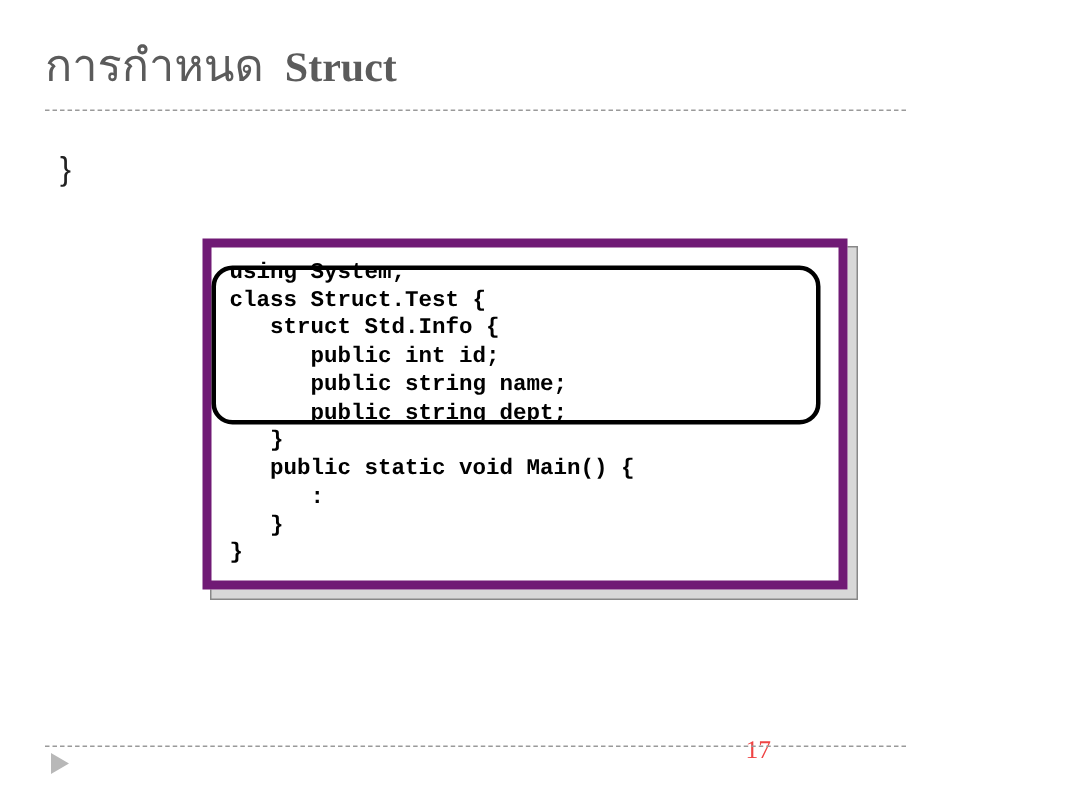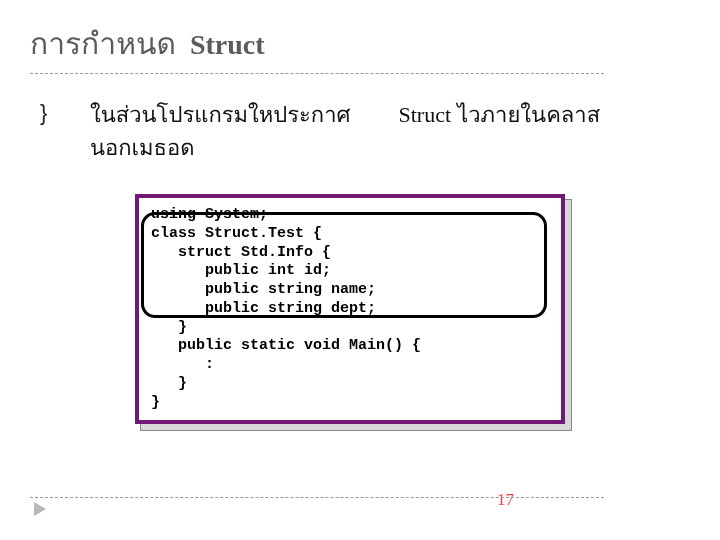--- a/index.html
+++ b/index.html
@@ -77,21 +77,21 @@
     top: 5px;
     left: 5px;
     width: 100%;
     height: 100%;
     background: #d8d8d8;
     border: 1px solid #888;
   }
   .code-box {
     position: relative;
     background: #fff;
-    border: 4px solid #701a75;
+    border: 6px solid #701a75;
     padding: 8px 12px 8px 12px;
     font-family: "Courier New", monospace;
     font-size: 15px;
     line-height: 1.25;
     white-space: pre;
     color: #000;
     font-weight: bold;
   }
   .highlight-box {
     position: absolute;
@@ -140,24 +140,20 @@
 
   <div class="title-row">
     <span class="title-th">การกำหนด</span>
     <span class="title-en">Struct</span>
   </div>
   <hr class="hr-dashed">
 
   <div class="body">
     <div class="bullet-row">
       <span class="bullet-icon">}</span>
-      <div class="bullet-text">
-        <span>ในส่วนโปรแกรมใหประกาศ</span><span class="mid"></span><span class="en">Struct</span> <span>ไวภายในคลาส</span><br>
-        <span>นอกเมธอด</span>
-      </div>
     </div>
 
     <div class="code-wrap">
       <div class="code-shadow"></div>
       <div class="code-box"><span>using System;</span>
 <span>class Struct.Test {</span>
 <span>   struct Std.Info {</span>
 <span>      public int id;</span>
 <span>      public string name;</span>
 <span>      public string dept;</span>

